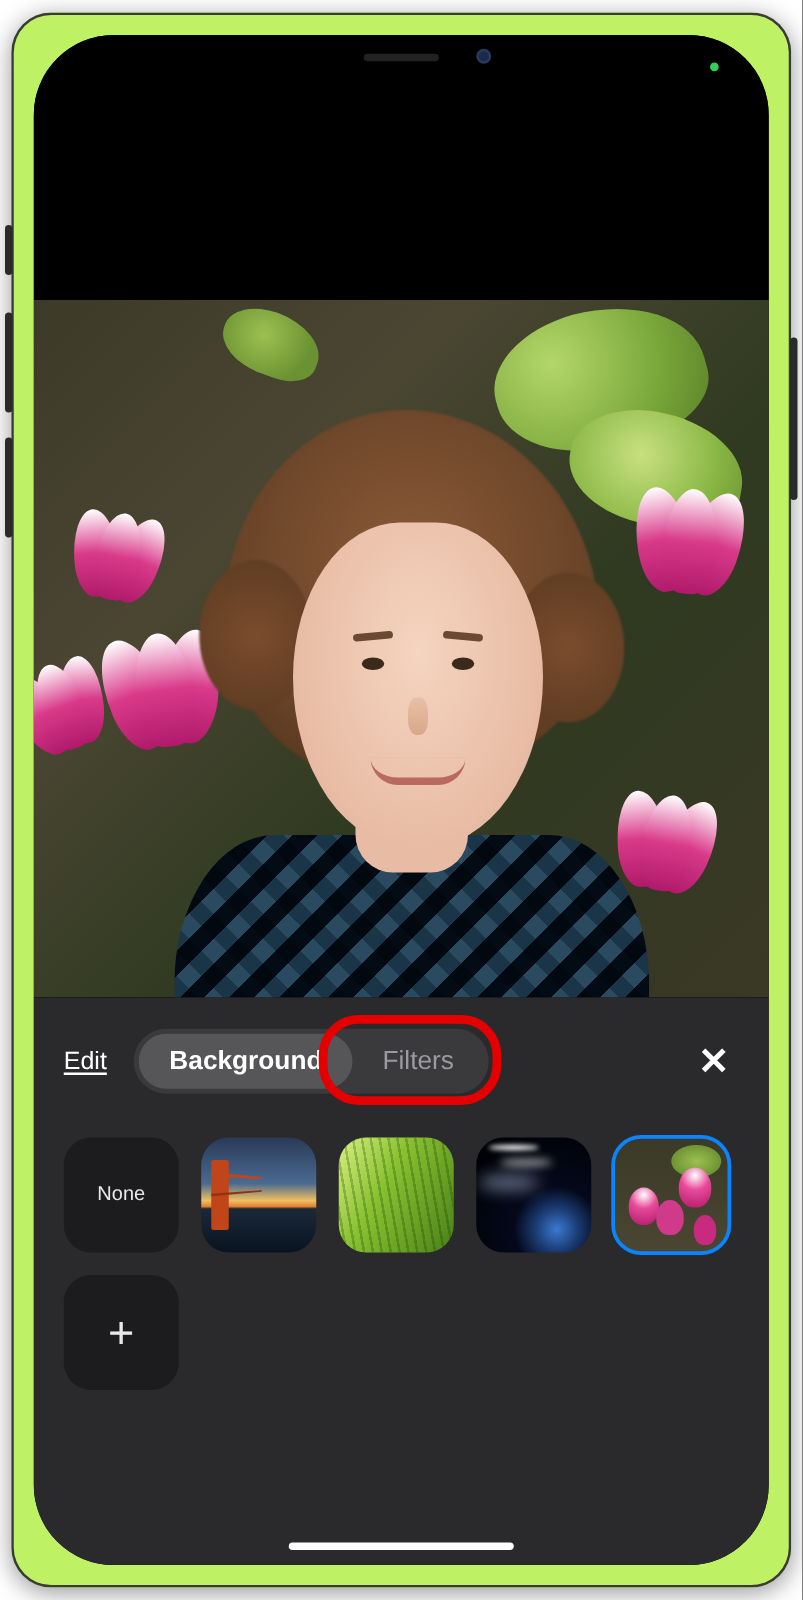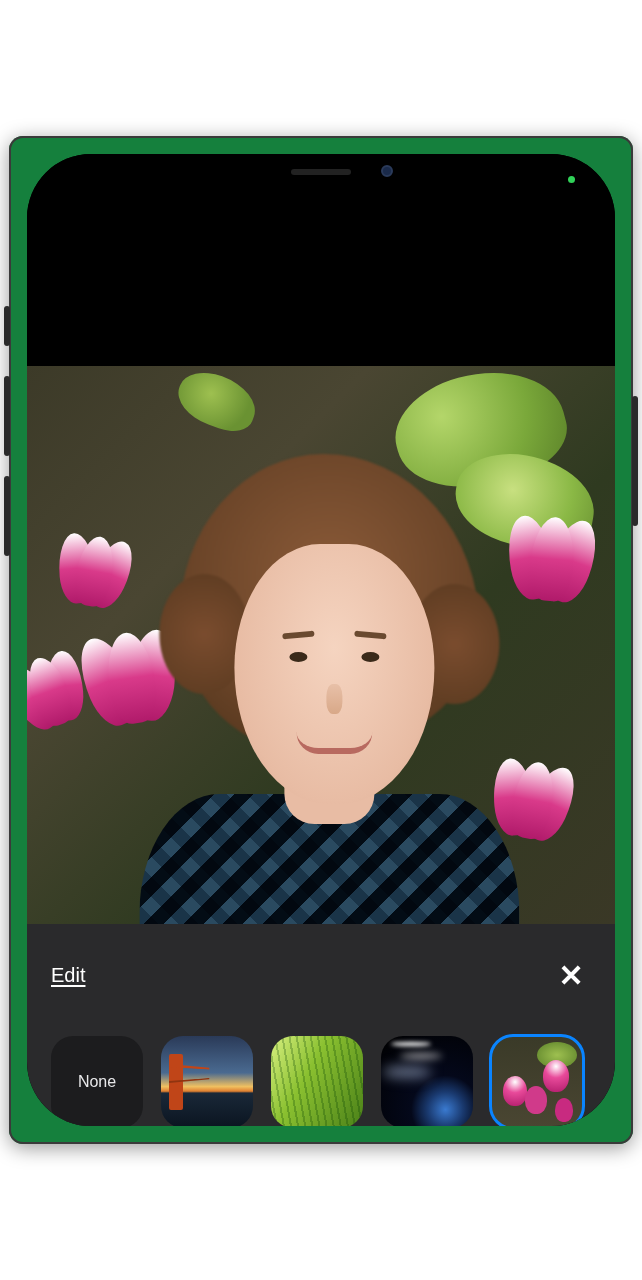--- a/index.html
+++ b/index.html
@@ -9,23 +9,23 @@
     background: #fff;
     font-family: -apple-system, "Helvetica Neue", Arial, sans-serif;
     display: flex;
     align-items: center;
     justify-content: center;
     overflow: hidden;
   }
   
   .phone {
     width: 624px;
-    height: 1008px;
-    background: #15803d;
-    border-radius: 14px;
+    height: 1260px;
+    background: #bef264;
+    border-radius: 32px;
     padding: 18px;
     position: relative;
     box-shadow: inset 0 0 0 2px #3a3a3a, 0 4px 20px rgba(0,0,0,0.4);
   }
   .side-btn {
     position: absolute;
     background: #2a2a2a;
     border-radius: 3px;
   }
   .side-btn.vol-up   { left: -5px; top: 240px; width: 6px; height: 80px; }
@@ -372,20 +372,25 @@
           <div class="nose"></div>
           <div class="mouth"></div>
         </div>
       </div>
     </div>
 
     <div class="panel">
       <div class="row1">
         <span class="edit-link">Edit</span>
 
+        <div class="seg">
+          <div class="seg-btn active">Background</div>
+          <div class="seg-btn">Filters</div>
+          <div class="highlight-ring"></div>
+        </div>
 
         <div class="close-btn">
           <span>✕</span>
         </div>
       </div>
 
       <div class="thumbs">
         <div class="thumb none">None</div>
         <div class="thumb th-bridge"></div>
         <div class="thumb th-grass"></div>

